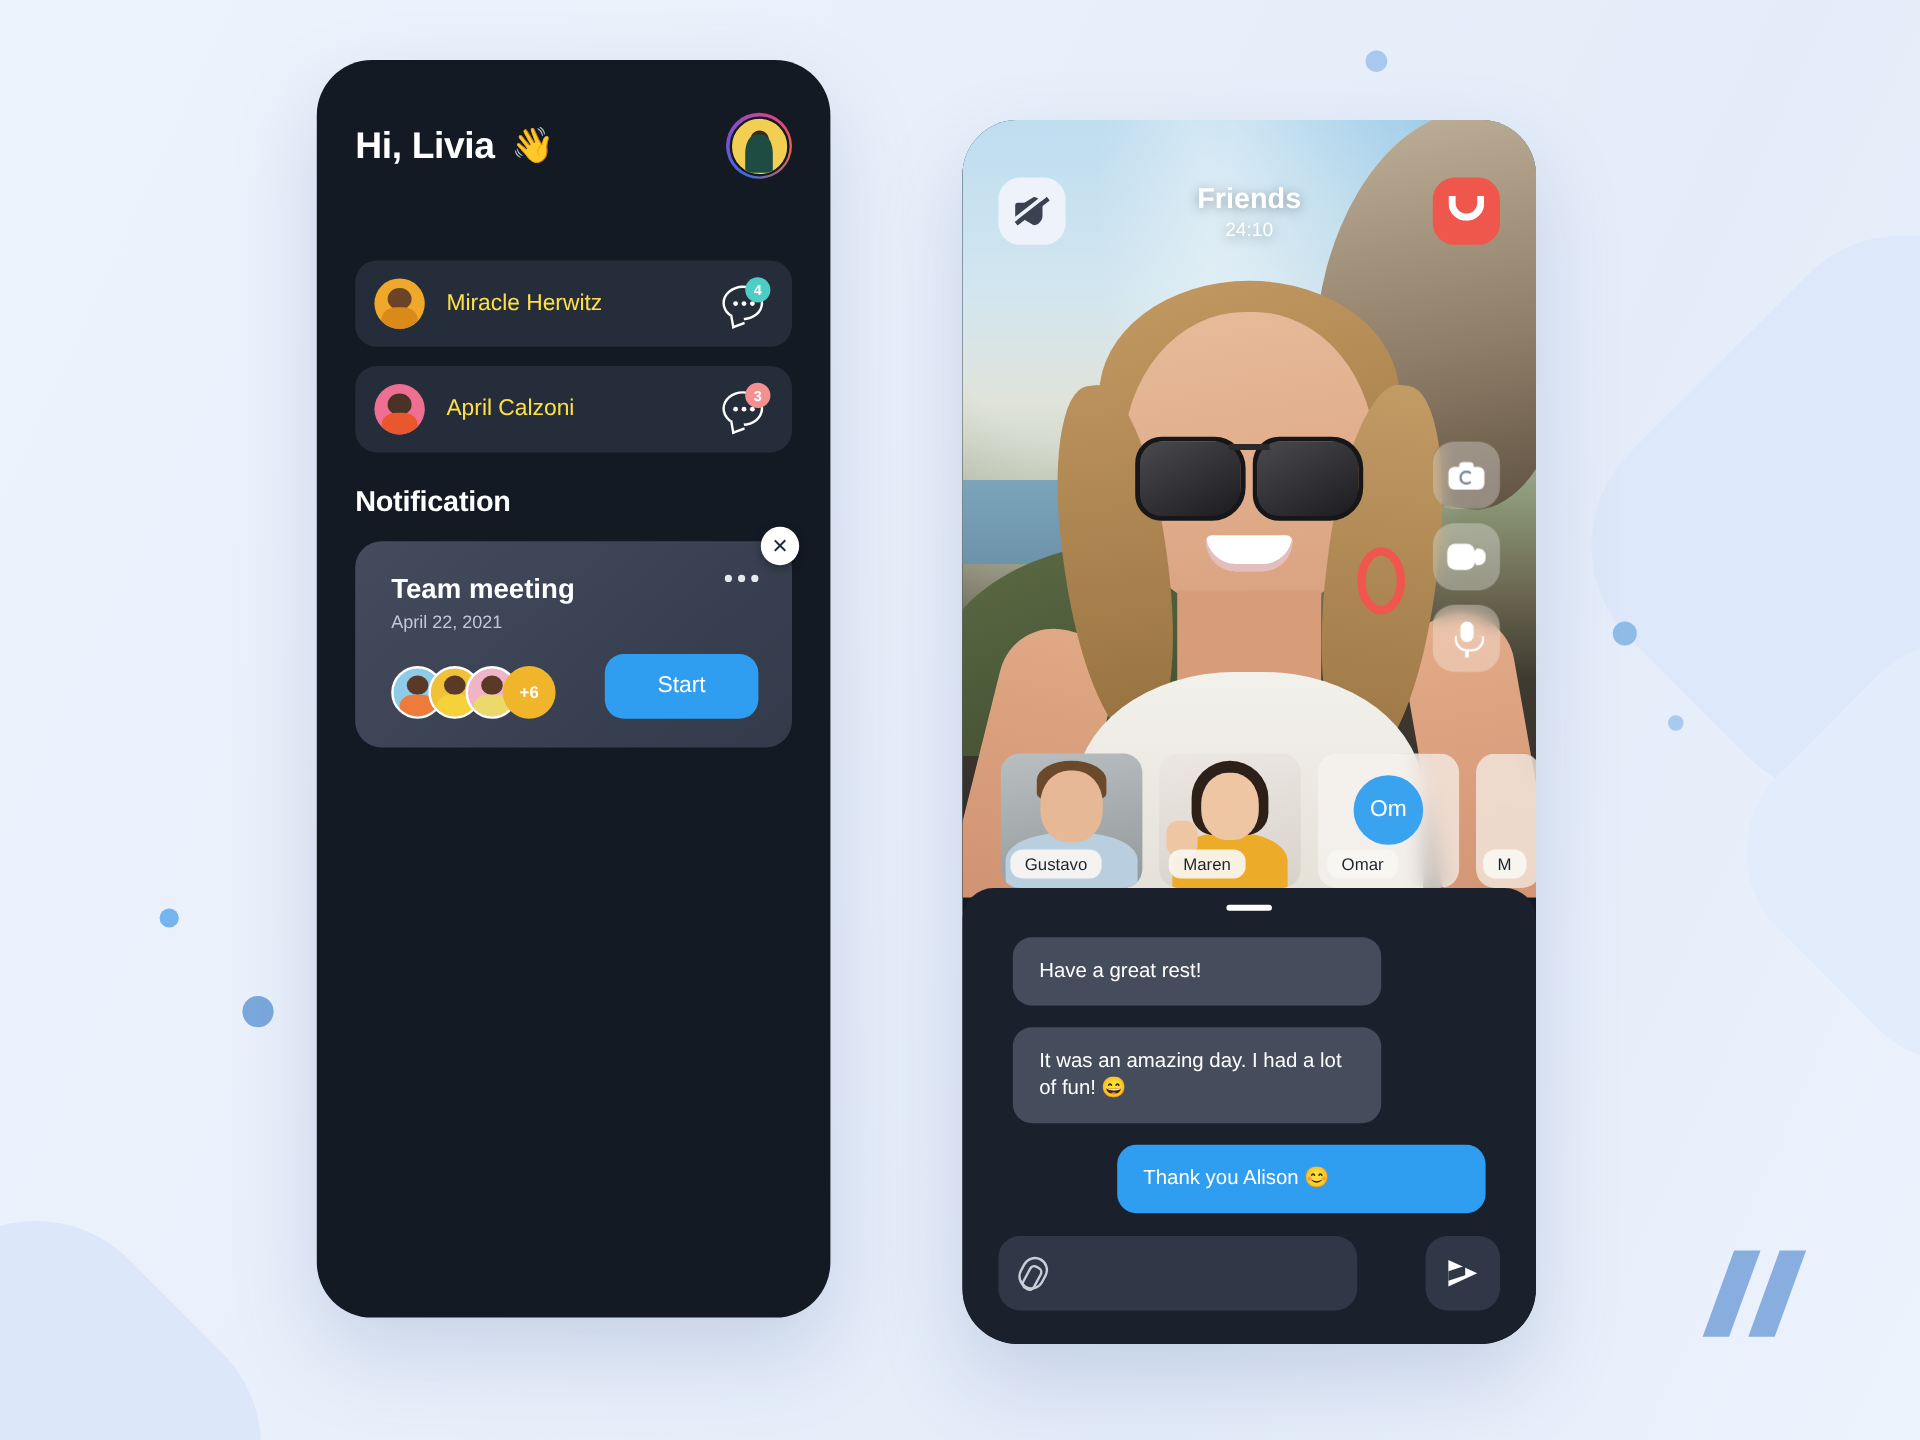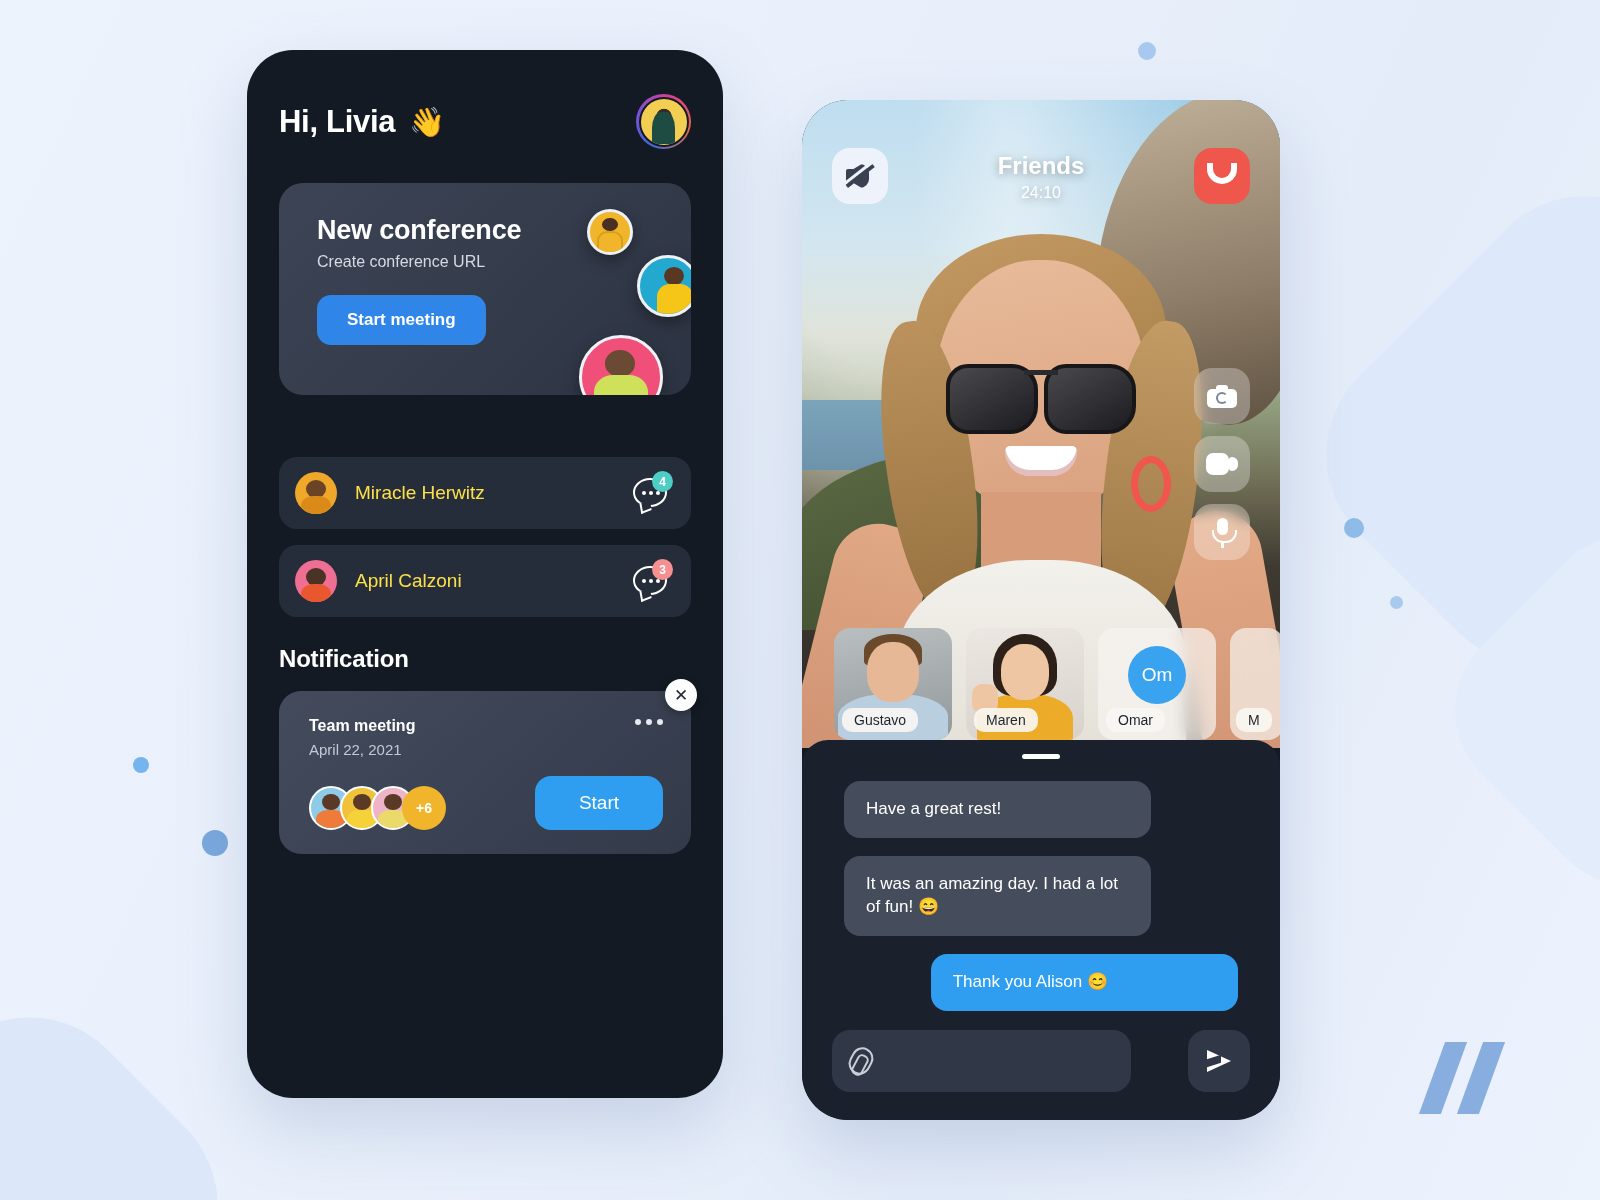--- a/index.html
+++ b/index.html
@@ -35,21 +35,21 @@
   }
   .slash-mark span.s1 { left:14px; }
   .slash-mark span.s2 { left:52px; }
 
   
   .phone {
     position:absolute; border-radius:46px; overflow:hidden;
     box-shadow:0 30px 70px rgba(80,110,160,.22);
   }
   #phone-left {
-    left:247px; top:50px; width:476px; height:1048px;
+    left:264px; top:50px; width:428px; height:1048px;
     background:#131a24; padding:44px 32px 0 32px;
   }
   #phone-right {
     left:802px; top:100px; width:478px; height:1020px;
     background:#131a24;
   }
 
   
   .greet-row { display:flex; align-items:center; justify-content:space-between; margin-bottom:34px; }
   .greet { font-size:31px; font-weight:bold; color:#fff; letter-spacing:-.3px; display:flex; align-items:center; gap:14px; }
@@ -147,21 +147,21 @@
     position:absolute; right:-2px; top:-3px; min-width:21px; height:21px; border-radius:50%;
     font-size:12px; font-weight:bold; color:#fff; display:flex; align-items:center; justify-content:center;
   }
 
   
   .notif-wrap { position:relative; margin-top:4px; }
   .notif-card {
     background:linear-gradient(140deg,#434b5d 0%,#3a4253 50%,#333a4a 100%);
     border-radius:22px; padding:26px 28px 24px 30px; position:relative; min-height:156px;
   }
-  .notif-title { font-size:16px; font-weight:bold; color:#fff; }
+  .notif-title { font-size:23px; font-weight:bold; color:#fff; }
   .notif-date { font-size:15px; color:#c3c9d4; margin-top:6px; }
   .notif-dots { position:absolute; right:28px; top:28px; width:28px; height:6px; cursor:pointer; }
   .notif-dots i { position:absolute; top:0; width:6px; height:6px; border-radius:50%; background:#e6e9ef; }
   .notif-dots i:nth-child(1){left:0}.notif-dots i:nth-child(2){left:11px}.notif-dots i:nth-child(3){left:22px}
   .notif-close {
     position:absolute; right:-6px; top:-12px; width:32px; height:32px; border-radius:50%;
     background:#fff; display:flex; align-items:center; justify-content:center; cursor:pointer;
     color:#222b36; font-size:17px; z-index:5; box-shadow:0 3px 8px rgba(0,0,0,.3);
   }
   .notif-bottom { display:flex; align-items:flex-end; justify-content:space-between; margin-top:18px; }
@@ -360,37 +360,20 @@
   <div class="greet-row">
     <div class="greet">
       <span>Hi, Livia</span>
       <span class="wave">👋</span>
     </div>
     <div class="avatar-ring">
         <div></div>
       </div>
   </div>
 
-  <div class="conf-card">
-    <div class="conf-title">New conference</div>
-    <div class="conf-sub">Create conference URL</div>
-    <button class="start-meeting-btn">Start meeting</button>
-    <div class="conf-av a1">
-        <i></i>
-        <i class="b"></i>
-      </div>
-    <div class="conf-av a2">
-        <i></i>
-        <i class="b"></i>
-      </div>
-    <div class="conf-av a3">
-        <i></i>
-        <i class="b"></i>
-      </div>
-  </div>
 
   <div class="actions">
   </div>
 
 
   <div class="msg-row">
     <div class="msg-av m1">
         <i></i>
         <b></b>
       </div>

